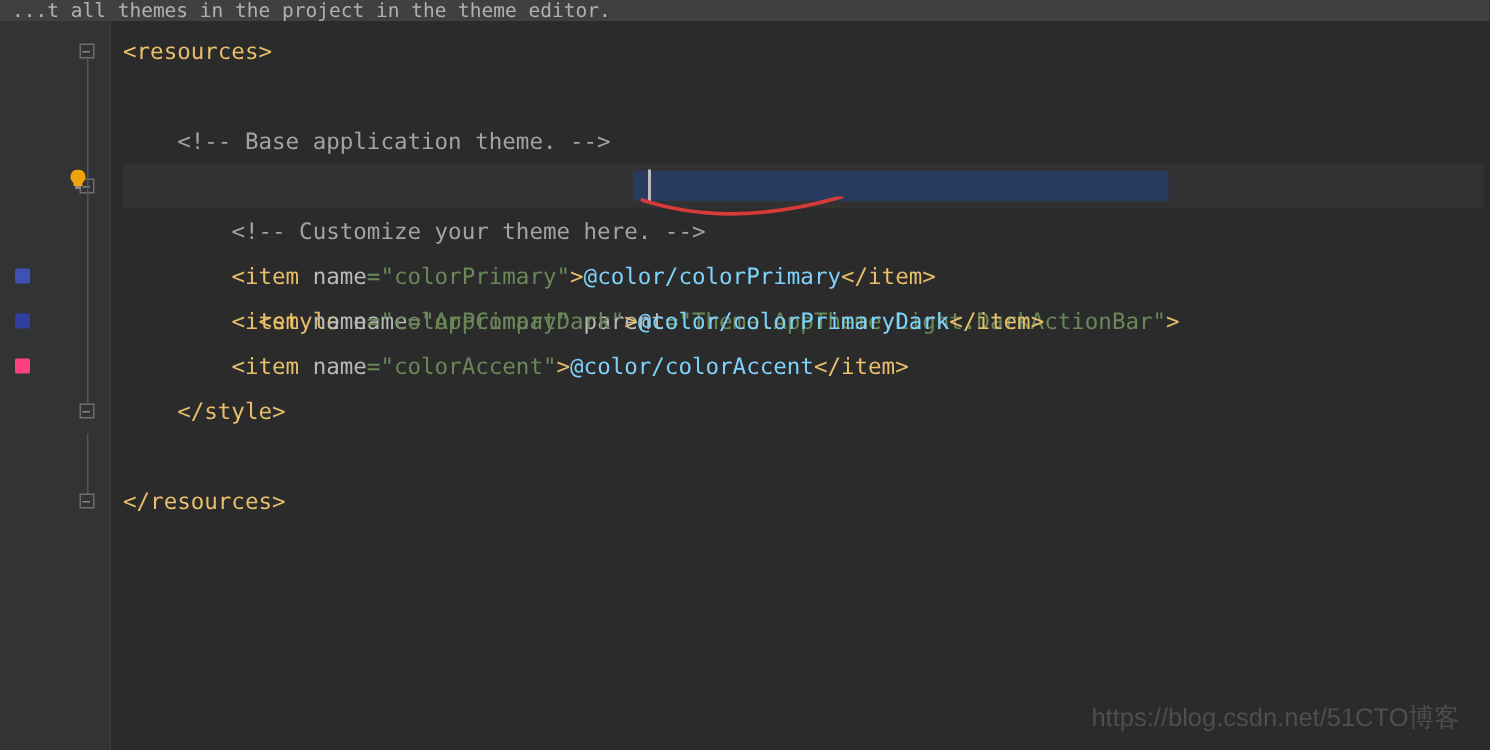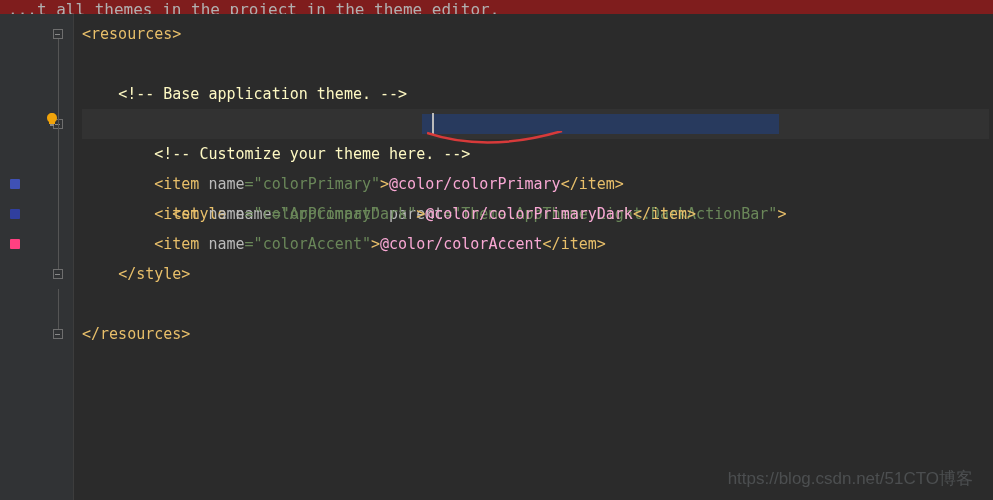--- a/index.html
+++ b/index.html
@@ -7,23 +7,23 @@
   background: #2b2b2b;
   font-family: 'Consolas', 'Monaco', monospace;
   font-size: 15px;
   color: #a9b7c6;
   overflow: hidden;
   width: 993px;
   height: 500px;
   position: relative;
 }
 .top-bar {
-  background: #7f1d1d;
+  background: #404040;
   color: #b0b0b0;
-  font-size: 16px;
+  font-size: 13px;
   padding: 0 8px 4px 8px;
   height: 14px;
   overflow: hidden;
 }
 .editor-container {
   display: flex;
   height: calc(100% - 14px);
 }
 .gutter {
   width: 42px;
@@ -125,22 +125,22 @@
   width: 1.5px;
   height: 22px;
   background: #bbb;
   top: 4px;
   animation: blink 1s step-end infinite;
 }
 @keyframes blink { 50% { opacity: 0; } }
 .c-tag { color: #e8bf6a; }
 .c-attr { color: #bababa; }
 .c-str { color: #6a8759; }
-.c-com { color: #fef9c3; }
-.c-ref { color: #f9a8d4; }
+.c-com { color: #a3a3a3; }
+.c-ref { color: #7dd3fc; }
 .underline-svg {
   position: absolute;
   pointer-events: none;
 }
 .watermark {
   position: absolute;
   bottom: 10px;
   right: 20px;
   color: #5a5e60;
   font-size: 17px;

